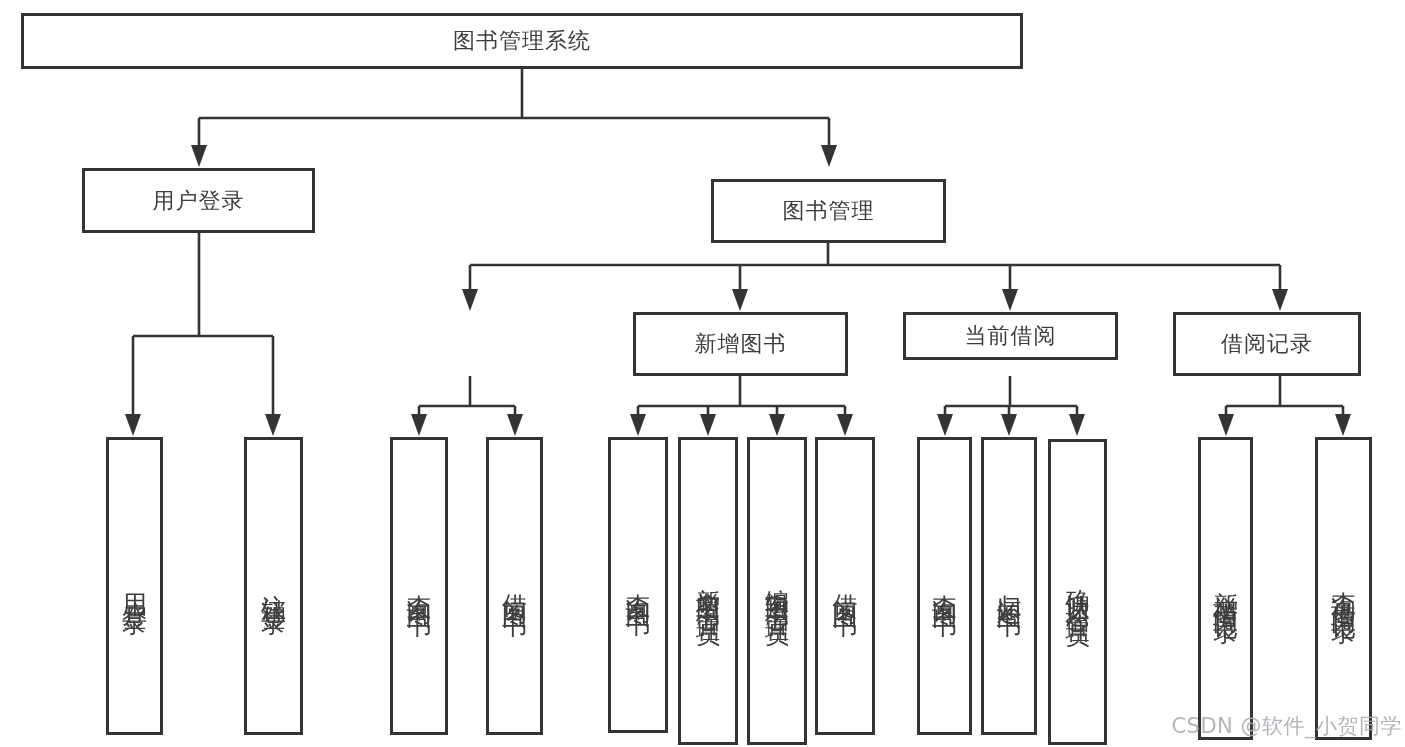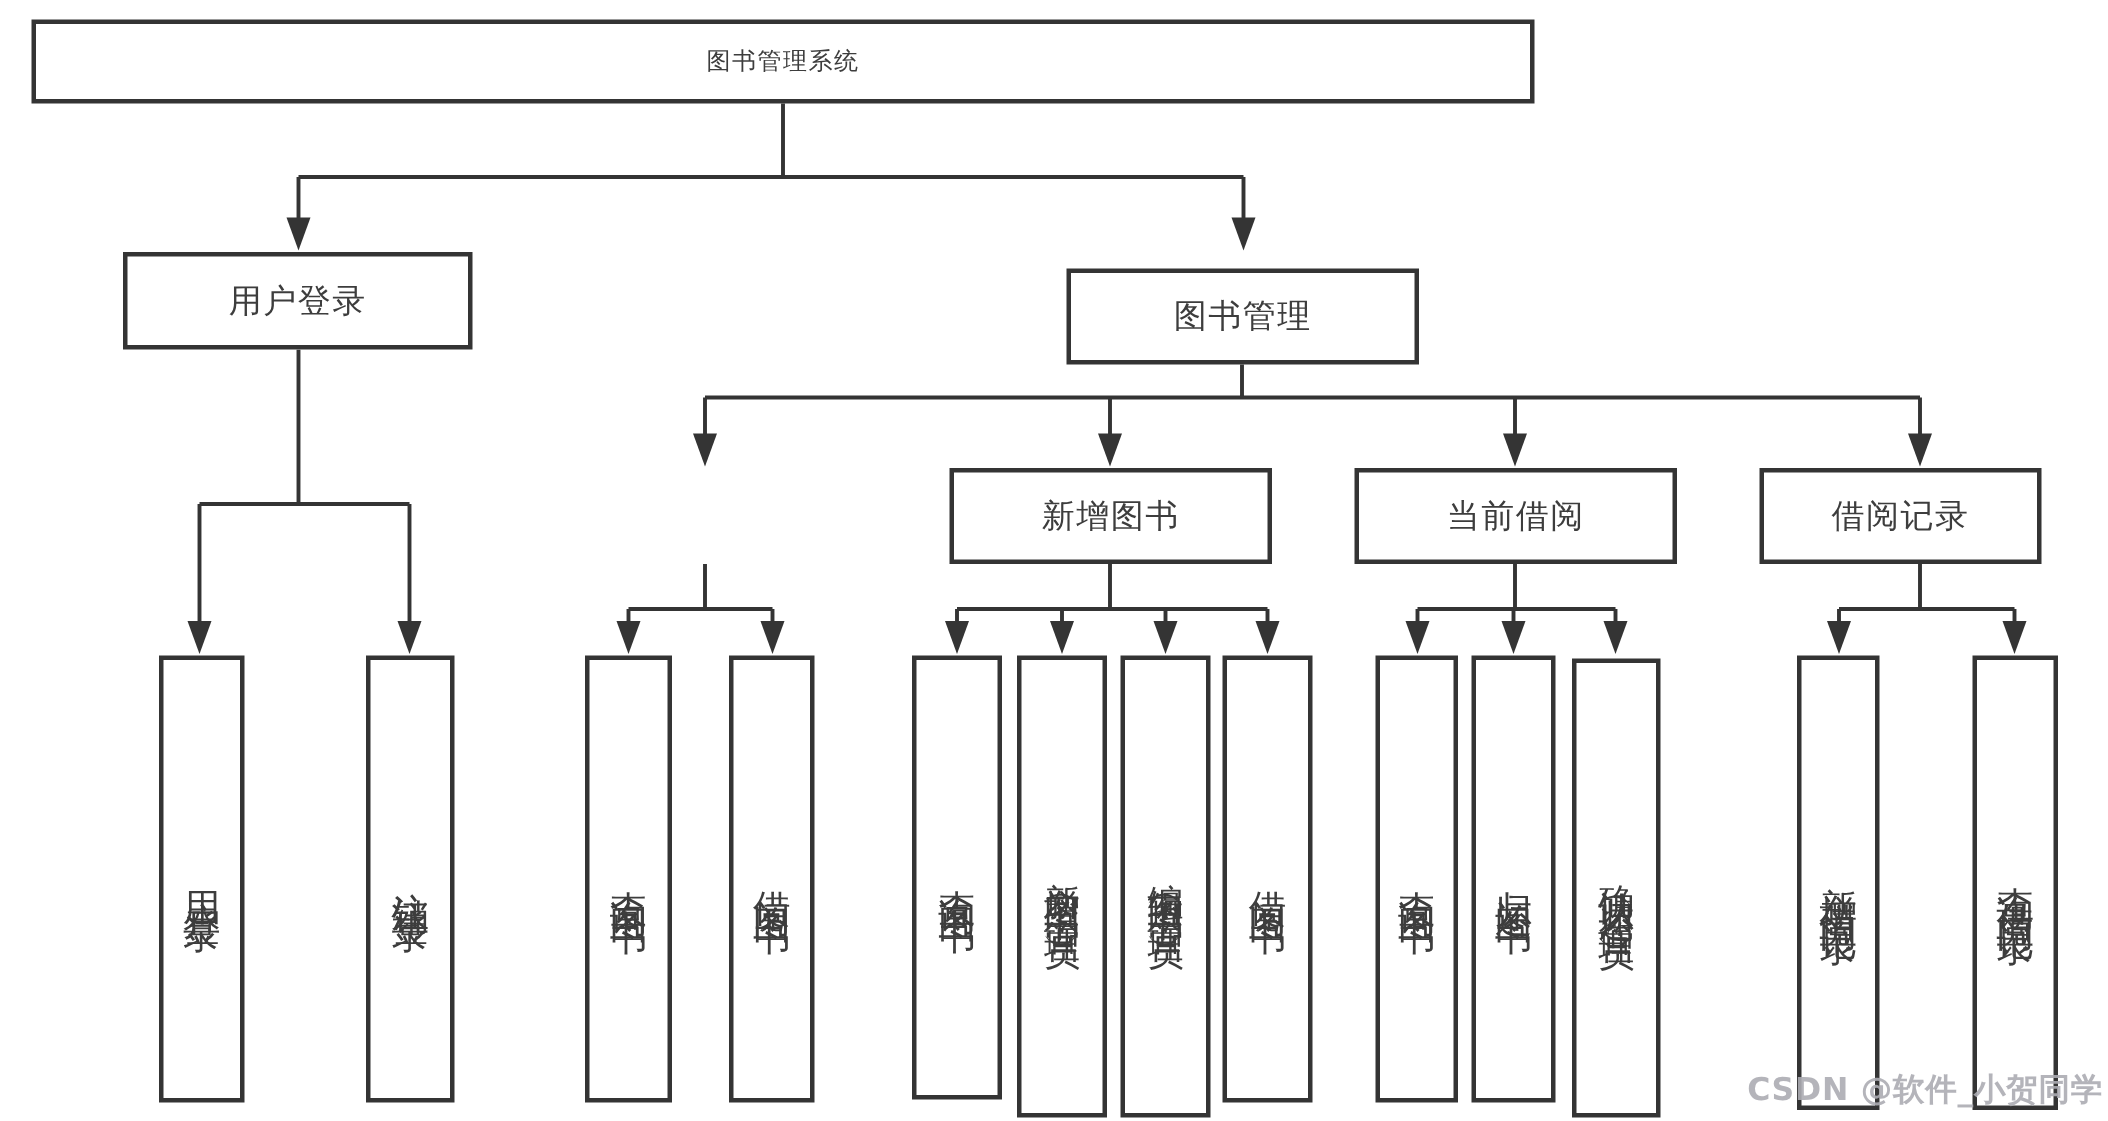--- a/index.html
+++ b/index.html
@@ -17,39 +17,38 @@
     box-sizing: border-box;
     background: #ffffff;
     border: 3px solid #343434;
     color: #3d3d3d;
     display: flex;
     align-items: center;
     justify-content: center;
     z-index: 2;
   }
   .hnode { font-size: 22px; letter-spacing: 1px; white-space: nowrap; }
-  .root  { font-size: 16px; }
+  .root  { font-size: 22px; }
   .vnode {
     writing-mode: vertical-rl;
     text-orientation: mixed;
     font-size: 25px;
     letter-spacing: 6px;
     line-height: 1;
   }
   .vnode.long { letter-spacing: 5px; font-size: 24px; }
   .watermark {
     position: absolute;
     right: 3px;
     top: 712px;
     z-index: 3;
     font-size: 21px;
     color: rgba(172, 172, 178, 0.9);
     letter-spacing: 0.5px;
     white-space: nowrap;
-    font-weight: bold;
   }
 </style>
 </head>
 <body>
 
 <div class="canvas">
 
   <svg class="wires" width="1405" height="747" viewBox="0 0 1405 747">
     <g stroke="#343434" stroke-width="2.6" fill="none">
 
@@ -89,21 +88,21 @@
       <polygon points="1335,414 1351,414 1343,436"></polygon>
     </g>
   </svg>
 
   <div class="node hnode root" style="left:21px; top:13px; width:1002px; height:56px;">图书管理系统</div>
 
   <div class="node hnode" style="left:82px; top:168px; width:233px; height:65px;">用户登录</div>
   <div class="node hnode" style="left:711px; top:179px; width:235px; height:64px;">图书管理</div>
 
   <div class="node hnode" style="left:633px; top:312px; width:215px; height:64px;">新增图书</div>
-  <div class="node hnode" style="left:903px; top:312px; width:215px; height:64px;">当前借阅</div>
+  <div class="node hnode" style="left:903px; top:312px; width:215px; height:48px;">当前借阅</div>
   <div class="node hnode" style="left:1173px; top:312px; width:188px; height:64px;">借阅记录</div>
 
   <div class="node vnode" style="left:106px; top:437px; width:57px; height:298px;">用户登录</div>
   <div class="node vnode" style="left:244px; top:437px; width:59px; height:298px;">注销登录</div>
 
   <div class="node vnode" style="left:390px; top:437px; width:58px; height:298px;">查询图书</div>
   <div class="node vnode" style="left:486px; top:437px; width:57px; height:298px;">借阅图书</div>
 
   <div class="node vnode" style="left:608px; top:437px; width:60px; height:296px;">查询图书</div>
   <div class="node vnode long" style="left:678px; top:437px; width:60px; height:308px;">新增图书（管理员）</div>

